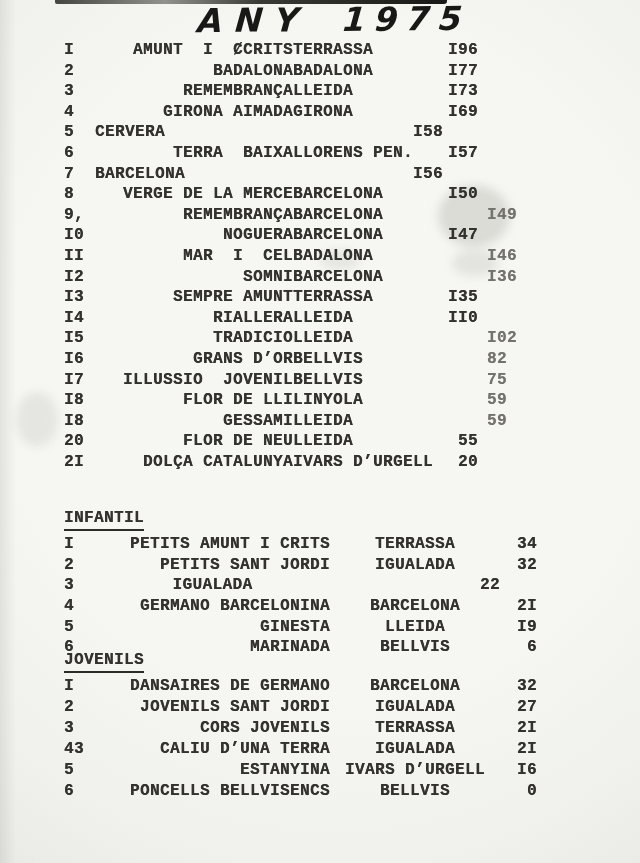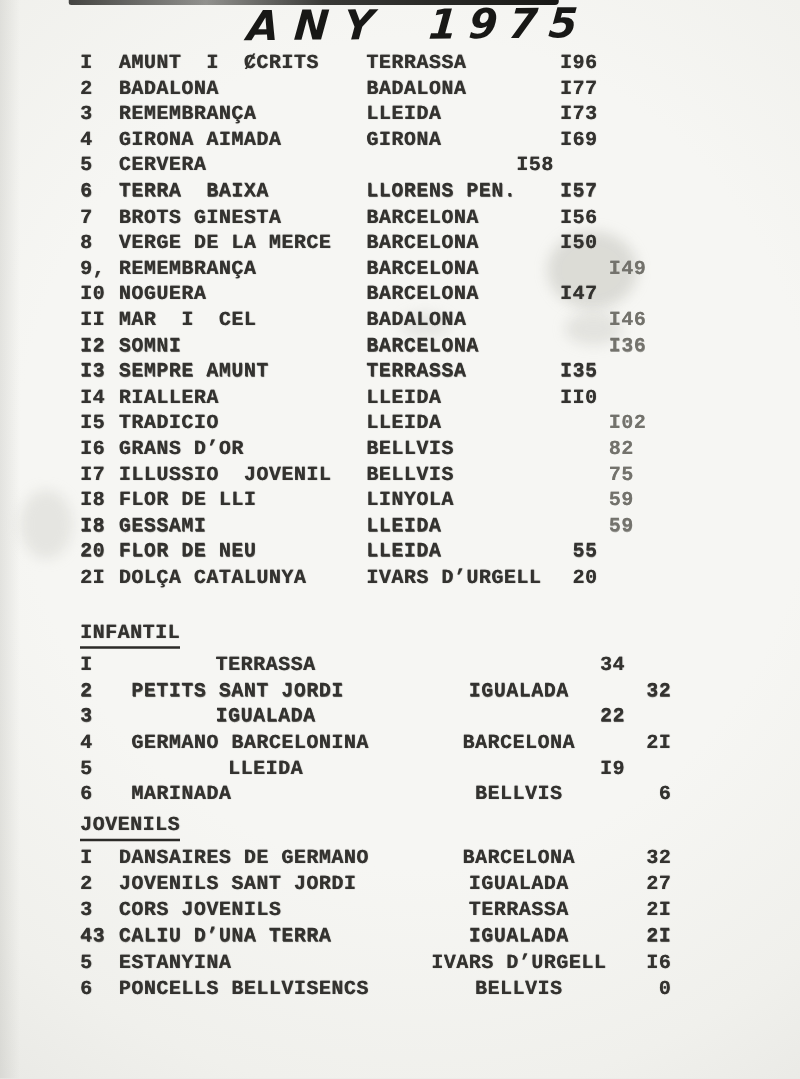--- a/index.html
+++ b/index.html
@@ -29,38 +29,38 @@
     font-style:italic;font-weight:700;
     font-size:33px;line-height:40px;color:#181816;
     transform:skewX(-5deg) rotate(-0.5deg);
     white-space:nowrap;
   }
   .handwrite .hw-word{letter-spacing:12px;}
   .handwrite .hw-year{letter-spacing:9px;margin-left:32px;}
 
   .section{position:absolute;left:64px;}
   .sec-main{top:40px;width:414px;}
-  .sec-infantil{top:496px;width:473px;}
+  .sec-infantil{top:508px;width:473px;}
   .sec-jovenils{top:650px;width:473px;}
 
   .sec-title{display:inline-block;font-size:16px;line-height:21px;letter-spacing:.4px;
     border-bottom:2.5px solid #2c2b28;padding-bottom:0px;margin-bottom:2px;
     text-shadow:.3px .3px .6px rgba(45,44,40,.85);white-space:pre;}
   .sec-infantil .rows{margin-top:1px;}
   .sec-jovenils .rows{margin-top:1px;}
 
   .row{display:grid;font-size:16px;letter-spacing:.4px;
     text-shadow:.3px .3px .6px rgba(45,44,40,.85);}
   .sec-main .row{grid-template-columns:31px 198px 150px 35px;height:20.6px;line-height:20.6px;}
   .sec-infantil .row{grid-template-columns:31px 235px 170px 37px;height:20.7px;line-height:20.7px;}
   .sec-jovenils .row{grid-template-columns:31px 235px 170px 37px;height:21px;line-height:21px;}
 
   .cell{white-space:pre;overflow:visible;}
   .cell.rank{text-align:left;}
-  .cell.name{text-align:left;}
+  .cell.name{text-align:right;}
   .cell.city{text-align:left;}
   .sec-infantil .cell.city, .sec-jovenils .cell.city{text-align:center;}
   .cell.score{text-align:right;}
   .cell.score.faded{color:#73726c;text-shadow:.2px .2px .4px rgba(90,90,84,.6);margin-left:44px;}
 </style>
 </head>
 <body>
 
 <div class="page">
 
@@ -114,21 +114,20 @@
 
         <div class="row">
           <span class="cell rank">6</span>
           <span class="cell name">TERRA  BAIXA</span>
           <span class="cell city">LLORENS PEN.</span>
           <span class="cell score">I57</span>
         </div>
 
         <div class="row">
           <span class="cell rank">7</span>
-          <span class="cell name">BROTS GINESTA</span>
           <span class="cell city">BARCELONA</span>
           <span class="cell score">I56</span>
         </div>
 
         <div class="row">
           <span class="cell rank">8</span>
           <span class="cell name">VERGE DE LA MERCE</span>
           <span class="cell city">BARCELONA</span>
           <span class="cell score">I50</span>
         </div>
@@ -225,20 +224,21 @@
         </div>
       </div>
   </div>
 
   <div class="section sec-infantil">
     <div class="sec-title">INFANTIL</div>
     <div class="rows">
 
         <div class="row">
           <span class="cell rank">I</span>
+          <span class="cell name"> PETITS AMUNT I CRITS</span>
           <span class="cell city">TERRASSA</span>
           <span class="cell score">34</span>
         </div>
 
         <div class="row">
           <span class="cell rank">2</span>
           <span class="cell name"> PETITS SANT JORDI</span>
           <span class="cell city">IGUALADA</span>
           <span class="cell score">32</span>
         </div>
@@ -251,20 +251,21 @@
 
         <div class="row">
           <span class="cell rank">4</span>
           <span class="cell name"> GERMANO BARCELONINA</span>
           <span class="cell city">BARCELONA</span>
           <span class="cell score">2I</span>
         </div>
 
         <div class="row">
           <span class="cell rank">5</span>
+          <span class="cell name"> GINESTA</span>
           <span class="cell city">LLEIDA</span>
           <span class="cell score">I9</span>
         </div>
 
         <div class="row">
           <span class="cell rank">6</span>
           <span class="cell name"> MARINADA</span>
           <span class="cell city">BELLVIS</span>
           <span class="cell score">6</span>
         </div>

